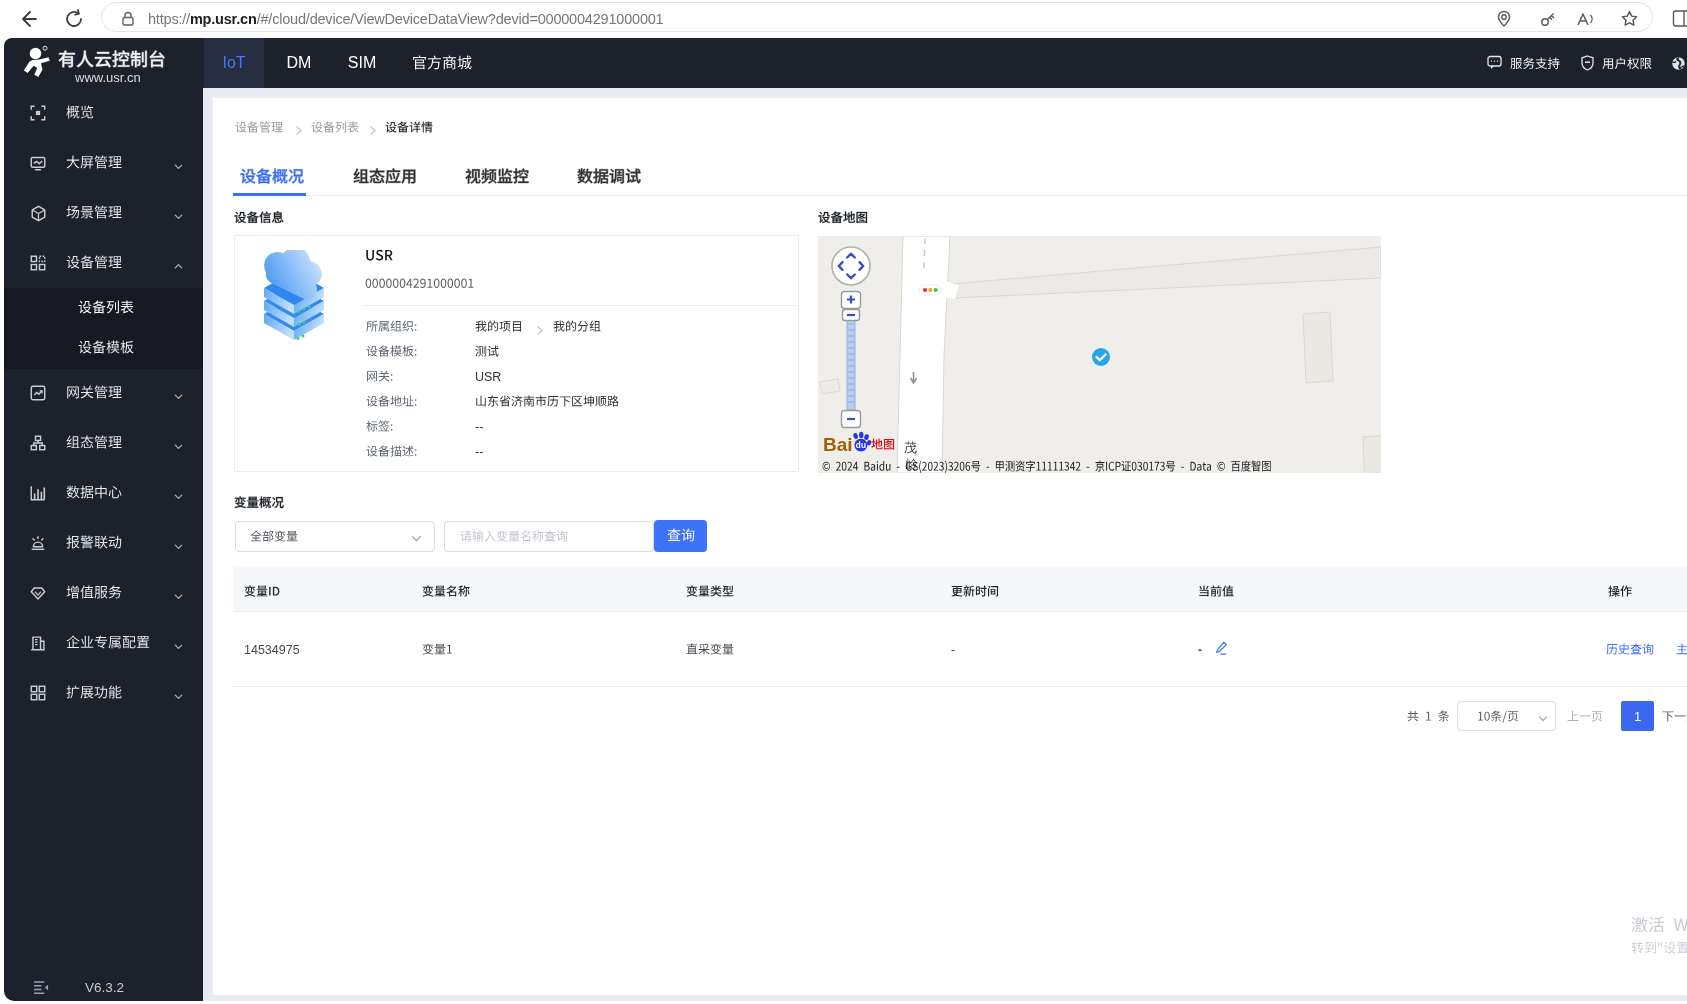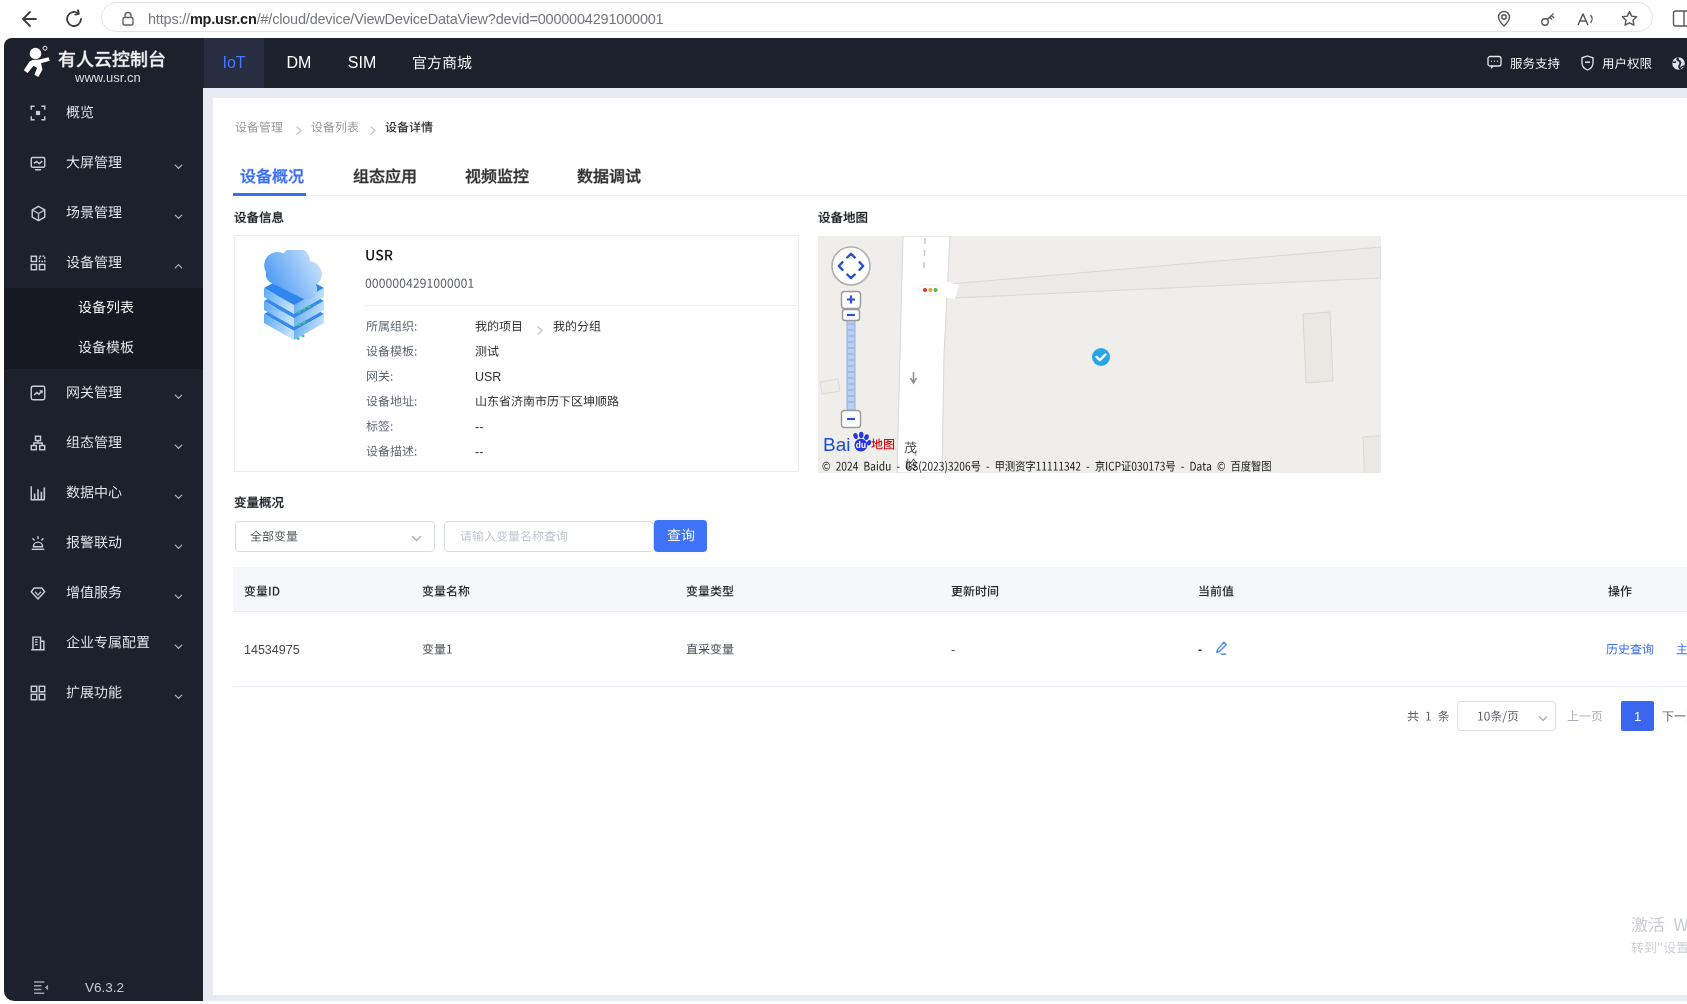--- a/index.html
+++ b/index.html
@@ -499,21 +499,21 @@
           <circle cx="10" cy="10" r="9" fill="#27a5e9"></circle>
 <path d="M5.5 10 L8.8 13.2 L14.5 7.5" fill="none" stroke="#fff" stroke-width="2.4" stroke-linecap="round" stroke-linejoin="round"></path>
         </svg>
         <div class="ab" style="left:701px;top:353px"><svg class="zh" width="13" height="15" viewBox="0 0 13 15" fill="#3e3e3e">
             <use href="#g72" transform="translate(0.0,11.4) scale(0.01300,-0.01300)"></use>
           </svg></div>
         <div class="ab" style="left:702px;top:370px"><svg class="zh" width="13" height="15" viewBox="0 0 13 15" fill="#3e3e3e">
             <use href="#g73" transform="translate(0.0,11.4) scale(0.01300,-0.01300)"></use>
           </svg></div>
         <div class="ab" style="left:618px;top:346px;width:78px;height:24px">
-<span style="position:absolute;left:2px;top:0px;font-size:19px;font-weight:normal;color:#1d4ed8">Bai</span>
+<span style="position:absolute;left:2px;top:0px;font-size:19px;font-weight:bold;color:#a16207">Bai</span>
 <svg style="position:absolute;left:29px;top:-5px" width="21" height="26" viewBox="0 0 28 34">
 <g fill="#2837de">
               <ellipse cx="7.5" cy="9" rx="3" ry="4" transform="rotate(-15 7.5 9)"></ellipse>
               <ellipse cx="15" cy="7.5" rx="3" ry="4.2"></ellipse>
               <ellipse cx="22" cy="10.5" rx="3" ry="4" transform="rotate(15 22 10.5)"></ellipse>
               <ellipse cx="25.5" cy="18" rx="2.8" ry="3.6" transform="rotate(35 25.5 18)"></ellipse>
 <path d="M6 21 C6 16 10 12.5 14.5 12.5 C19 12.5 23 16 23 21 C23 26.5 19 29.5 14.5 29.5 C10 29.5 6 26.5 6 21 Z"></path>
             </g>
 <text x="7.8" y="25" font-size="11" fill="#fff" font-weight="bold" font-family="Liberation Sans">du</text>
           </svg>

